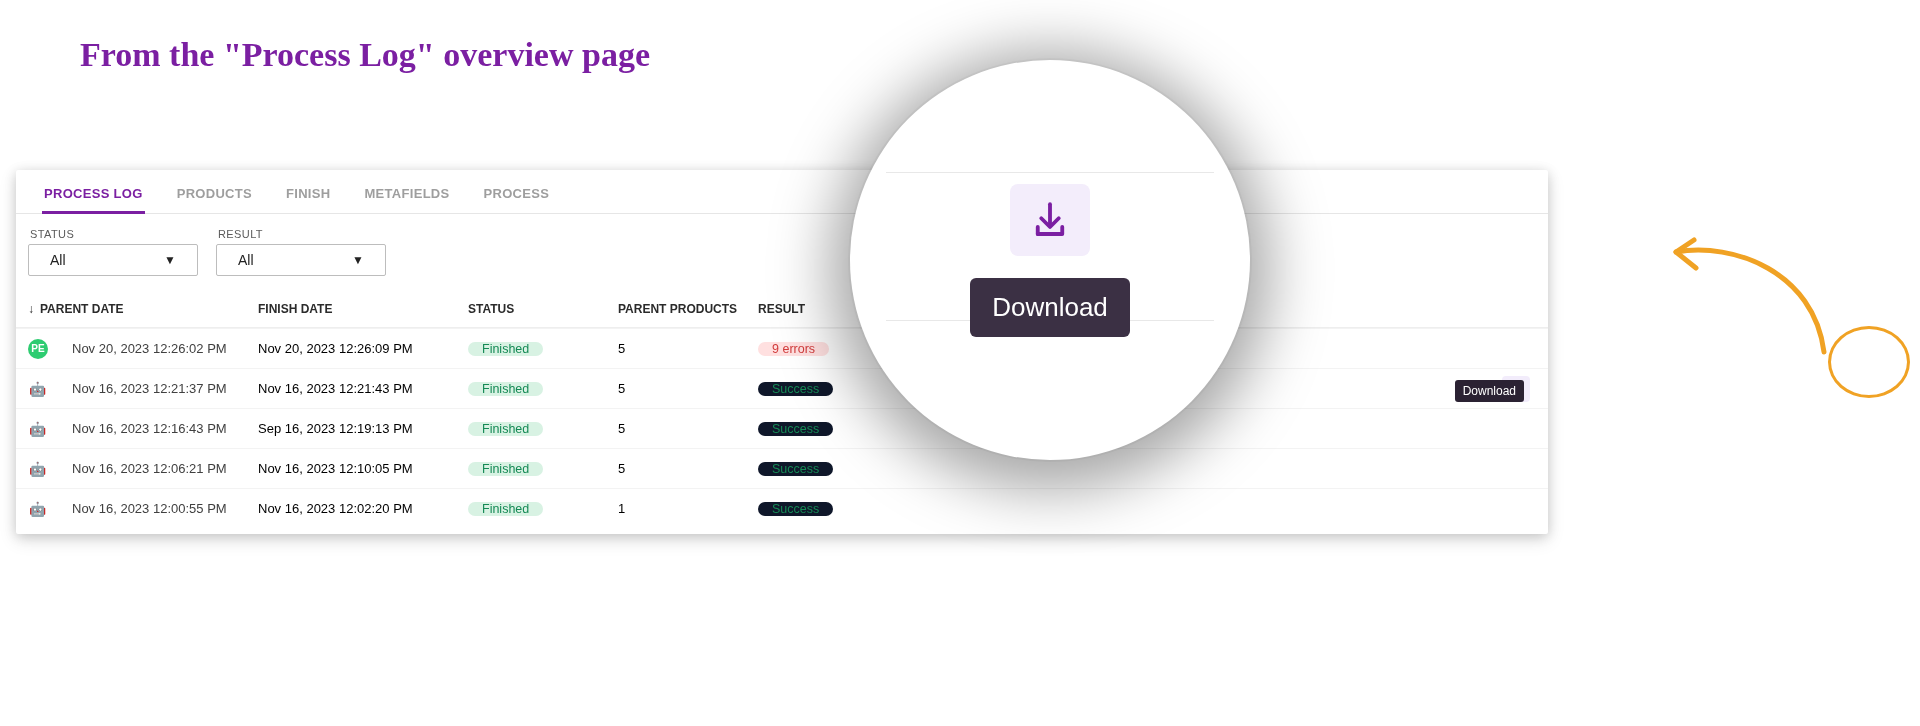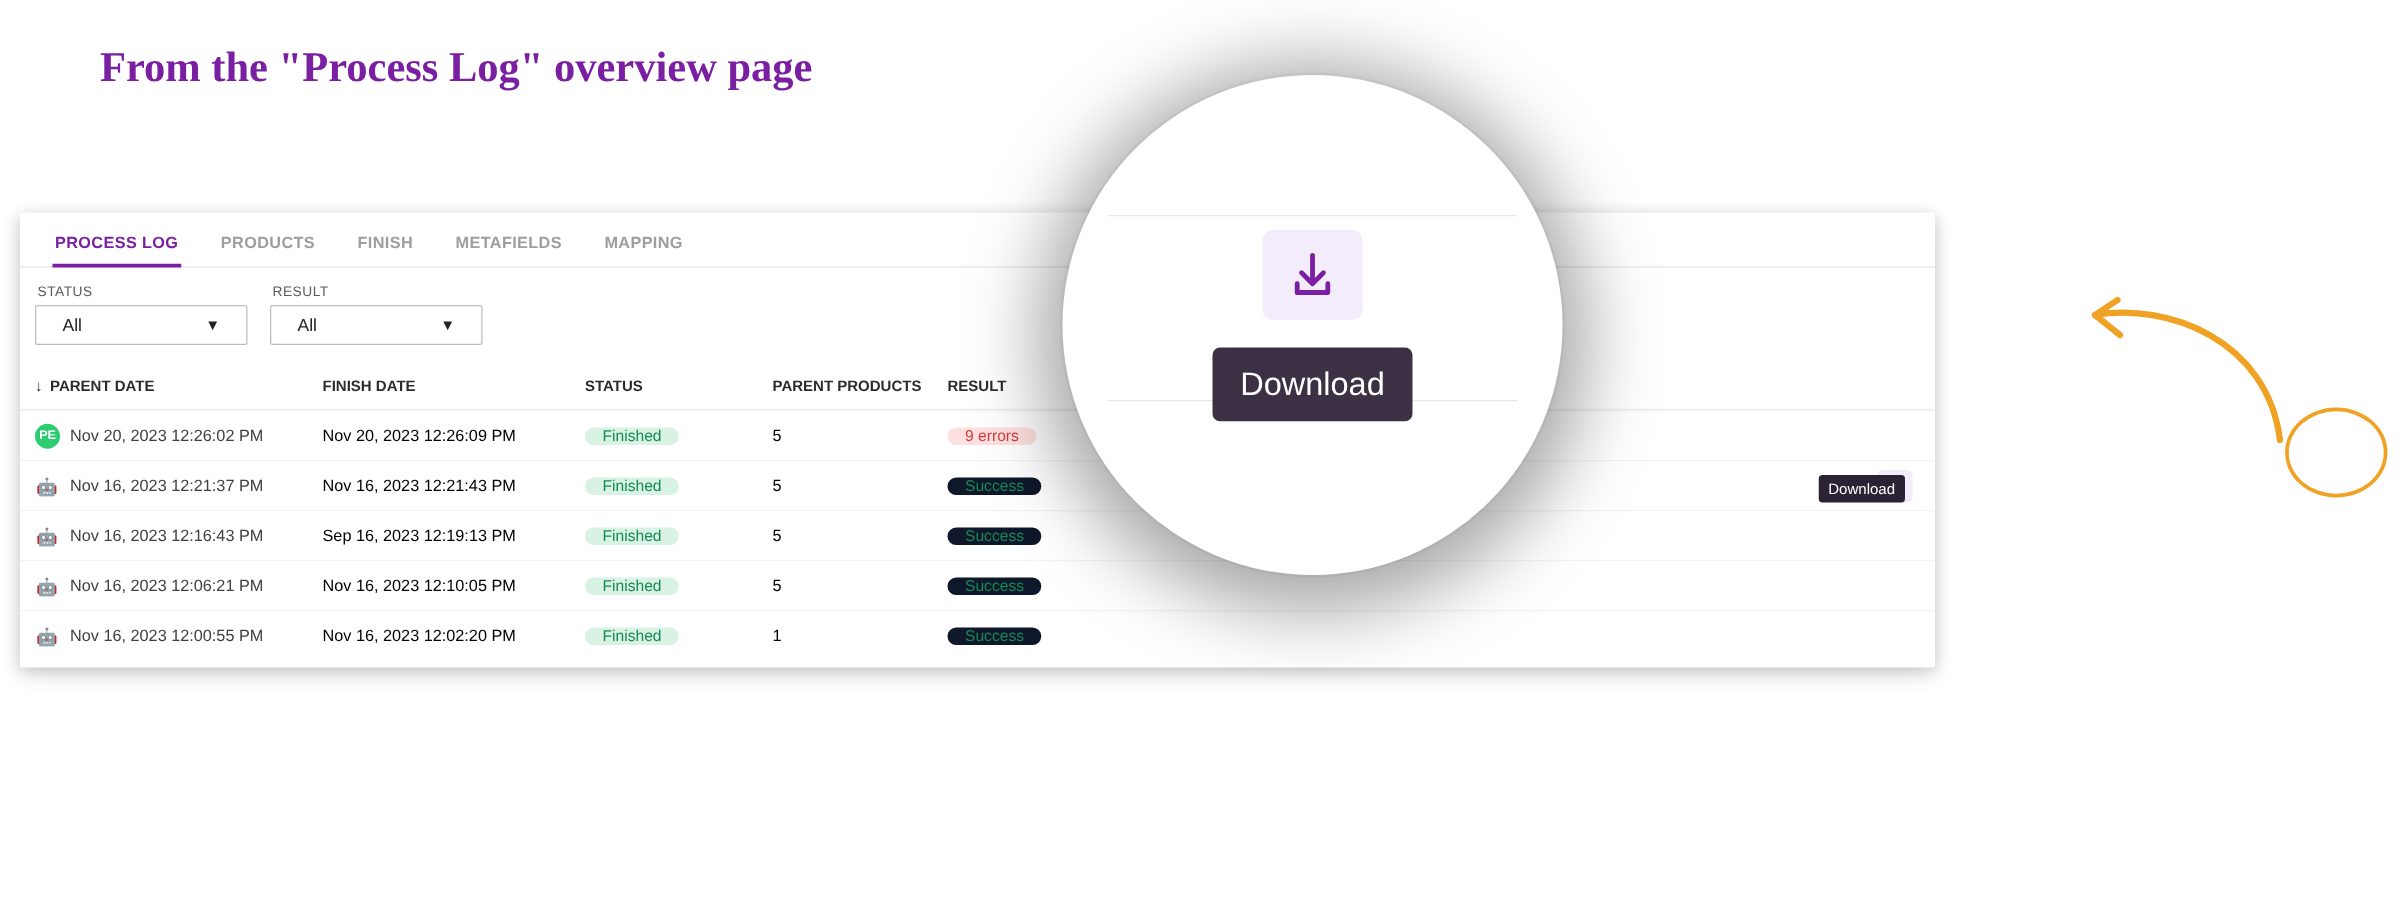--- a/index.html
+++ b/index.html
@@ -66,21 +66,21 @@
     border-bottom: 1px solid #eee;
   }
   .th-start { display: flex; align-items: center; gap: 6px; }
   .sort-arrow { font-size: 12px; }
 
   .trow {
     height: 40px;
     border-top: 1px solid #f3f3f3;
     font-size: 13px;
   }
-  .start-cell { display: flex; align-items: center; gap: 8px; }
+  .start-cell { display: flex; align-items: center; gap: 24px; }
   .start-link { color: #404040; cursor: pointer; }
   .avatar-pe {
     width: 20px; height: 20px; border-radius: 50%;
     background: #2ecc71; color: #fff;
     font-size: 10px; font-weight: 700;
     display: flex; align-items: center; justify-content: center;
   }
   .avatar-bot {
     width: 20px; height: 20px; border-radius: 50%;
     display: flex; align-items: center; justify-content: center;
@@ -183,21 +183,21 @@
 
 <div class="page-title">From the "Process Log" overview page</div>
 
 <div class="panel">
 
   <div class="tabs">
     <div class="tab active">PROCESS LOG</div>
     <div class="tab">PRODUCTS</div>
     <div class="tab">FINISH</div>
     <div class="tab">METAFIELDS</div>
-    <div class="tab">MAPPING</div>
+    <div class="tab">PROCESS</div>
   </div>
 
   <div class="filters">
     <div class="filter">
       <span class="filter-label">STATUS</span>
       <div class="select">
         <span>All</span>
         <span class="caret">▼</span>
       </div>
     </div>

